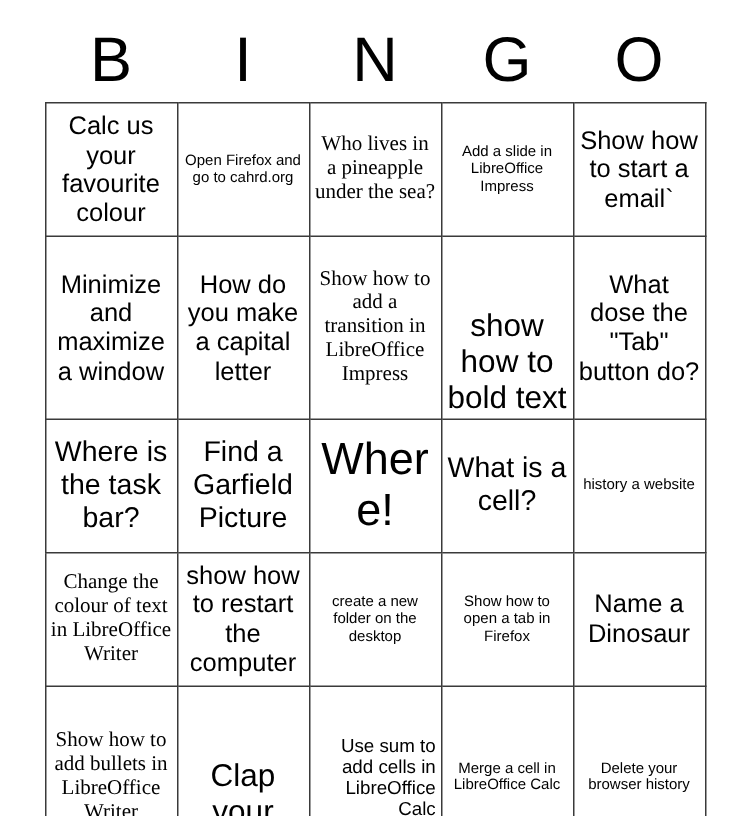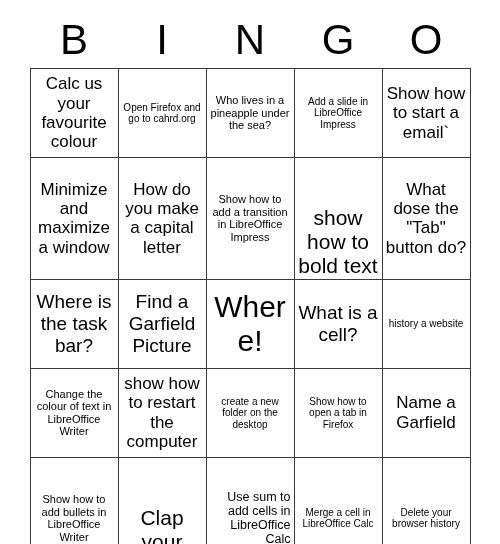--- a/index.html
+++ b/index.html
@@ -61,21 +61,21 @@
     overflow: hidden;
     word-wrap: break-word;
   }
   .cell-text {
     display: block;
     line-height: 1.14;
     color: #000000;
   }
 
   
-  .fs-xs  { font-size: 11px; }
+  .fs-xs  { font-size: 14px; font-family: Liberation Serif, serif; }
   .fs-sm  { font-size: 12.5px; text-align: right; }
   .fs-md  { font-size: 10px; }
   .fs-lg  { font-size: 17px; }
   .fs-xl  { font-size: 19px; }
   .fs-xxl { font-size: 21px; margin-top: 47px; }
   .fs-free { font-size: 30px; }
 </style>
 </head>
 <body>
 
@@ -149,21 +149,21 @@
         <td>
             <span class="cell-text fs-lg">show how to restart the computer</span>
           </td>
         <td>
             <span class="cell-text fs-md">create a new folder on the desktop</span>
           </td>
         <td>
             <span class="cell-text fs-md">Show how to open a tab in Firefox</span>
           </td>
         <td>
-            <span class="cell-text fs-lg">Name a Garfield</span>
+            <span class="cell-text fs-lg">Name a Dinosaur</span>
           </td>
       </tr>
       <tr>
         <td>
             <span class="cell-text fs-xs">Show how to add bullets in LibreOffice Writer</span>
           </td>
         <td>
             <span class="cell-text fs-xxl">Clap your hands</span>
           </td>
         <td>

